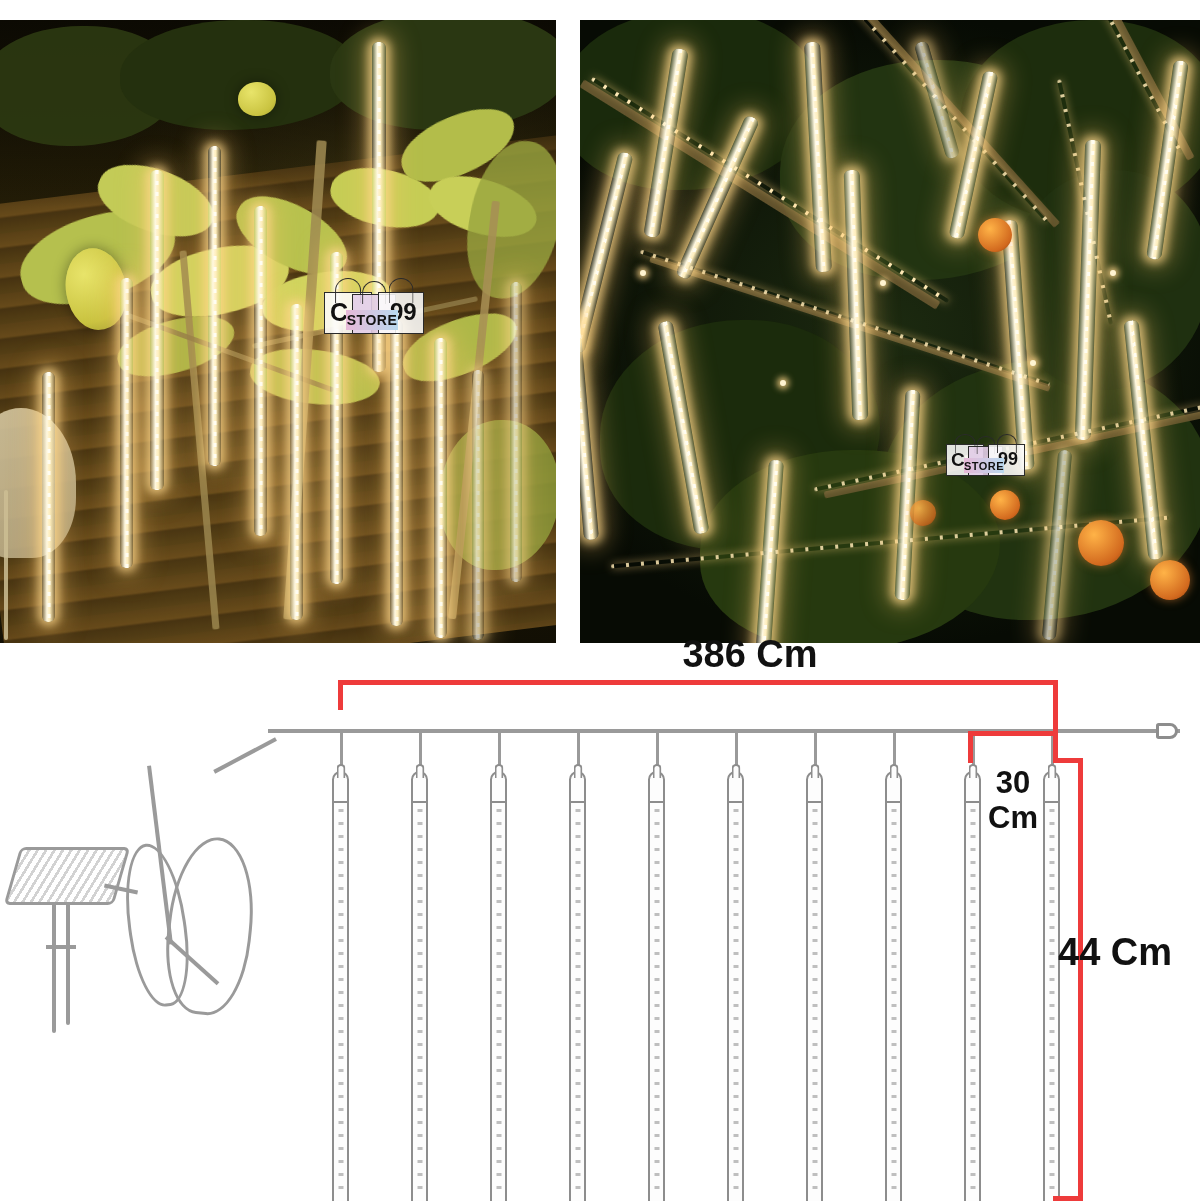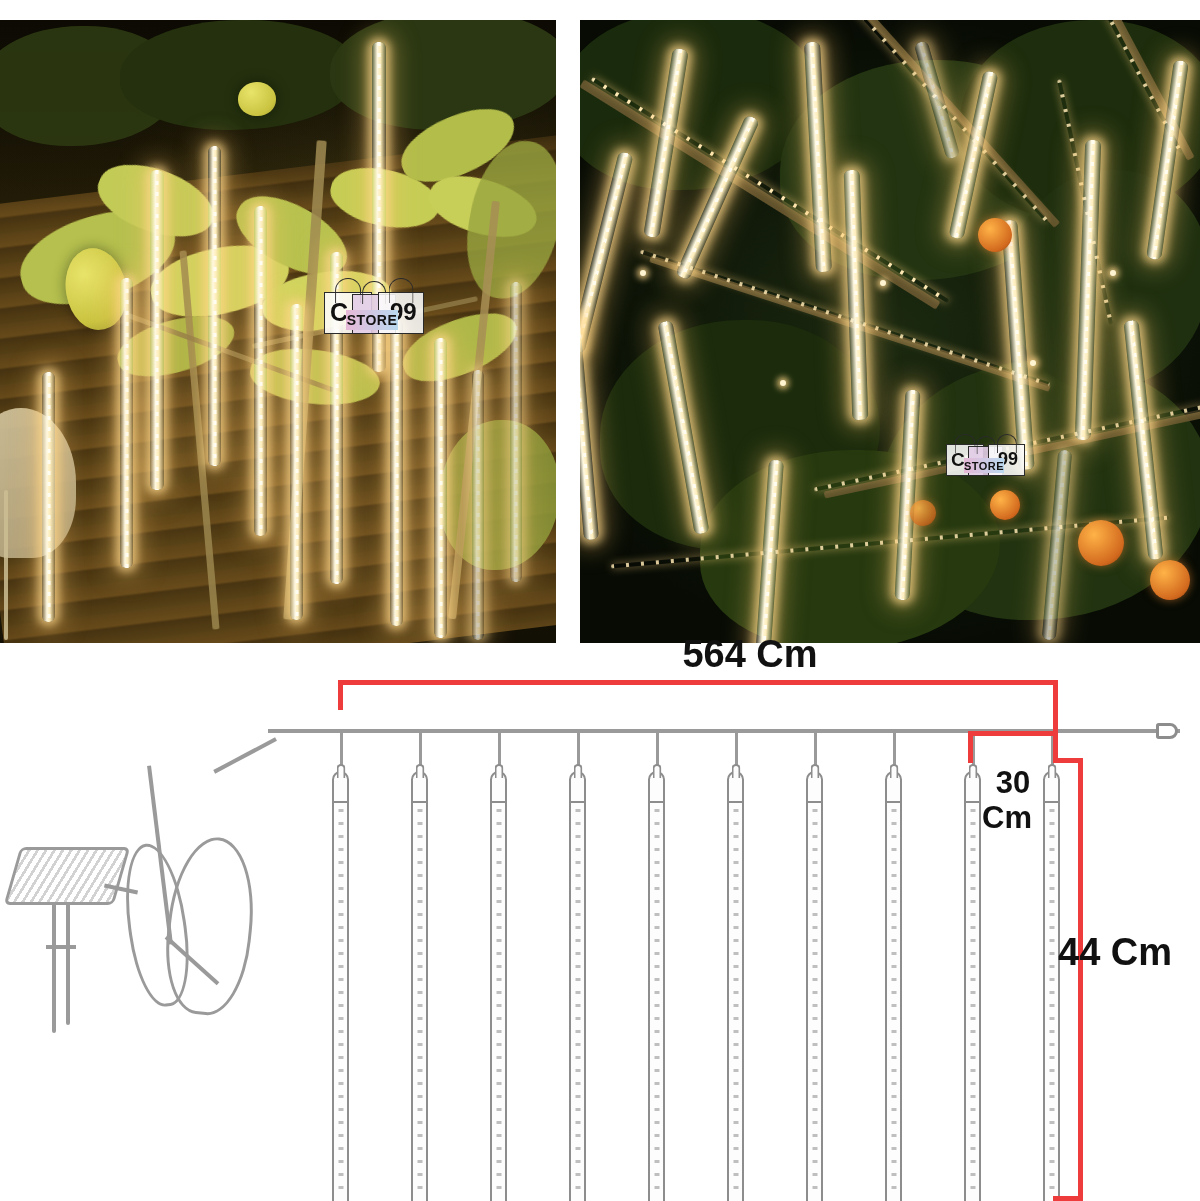--- a/index.html
+++ b/index.html
@@ -357,27 +357,27 @@
     <div class="drop" style="left:1051px;top:86px;height:40px;"></div>
     <div class="ledtube" style="left:1043px;top:126px;height:440px;">
       <div class="cap"></div>
       <div class="band" style="top:28px;"></div>
       <div class="chain"></div>
     </div>
 
     <div class="redline" style="left:338px;top:35px;width:720px;height:5px;"></div>
     <div class="redline" style="left:338px;top:35px;width:5px;height:30px;"></div>
     <div class="redline" style="left:1053px;top:35px;width:5px;height:55px;"></div>
-    <div class="dimlabel" style="left:600px;top:-10px;width:300px;font-size:38px;">564 Cm</div>
+    <div class="dimlabel" style="left:600px;top:-10px;width:300px;font-size:38px;">386 Cm</div>
 
     <div class="redline" style="left:968px;top:86px;width:90px;height:5px;"></div>
     <div class="redline" style="left:968px;top:86px;width:5px;height:32px;"></div>
     <div class="redline" style="left:1053px;top:86px;width:5px;height:32px;"></div>
     <div class="dimlabel" style="left:982px;top:122px;width:62px;font-size:31px;">30</div>
-    <div class="dimlabel" style="left:982px;top:157px;width:42px;font-size:31px;">Cm</div>
+    <div class="dimlabel" style="left:982px;top:157px;width:62px;font-size:31px;">Cm</div>
 
     <div class="redline" style="left:1053px;top:113px;width:30px;height:5px;"></div>
     <div class="redline" style="left:1078px;top:113px;width:5px;height:443px;"></div>
     <div class="redline" style="left:1053px;top:551px;width:30px;height:5px;"></div>
     <div class="dimlabel" style="left:1058px;top:288px;width:150px;font-size:38px;text-align:left;">44 Cm</div>
 
     <div class="panel" style="left:12px;top:202px;width:110px;height:58px;">
       <div class="glass"></div>
     </div>
     <div class="stake" style="left:52px;top:258px;width:4px;height:130px;border-radius:0 0 3px 3px;"></div>

